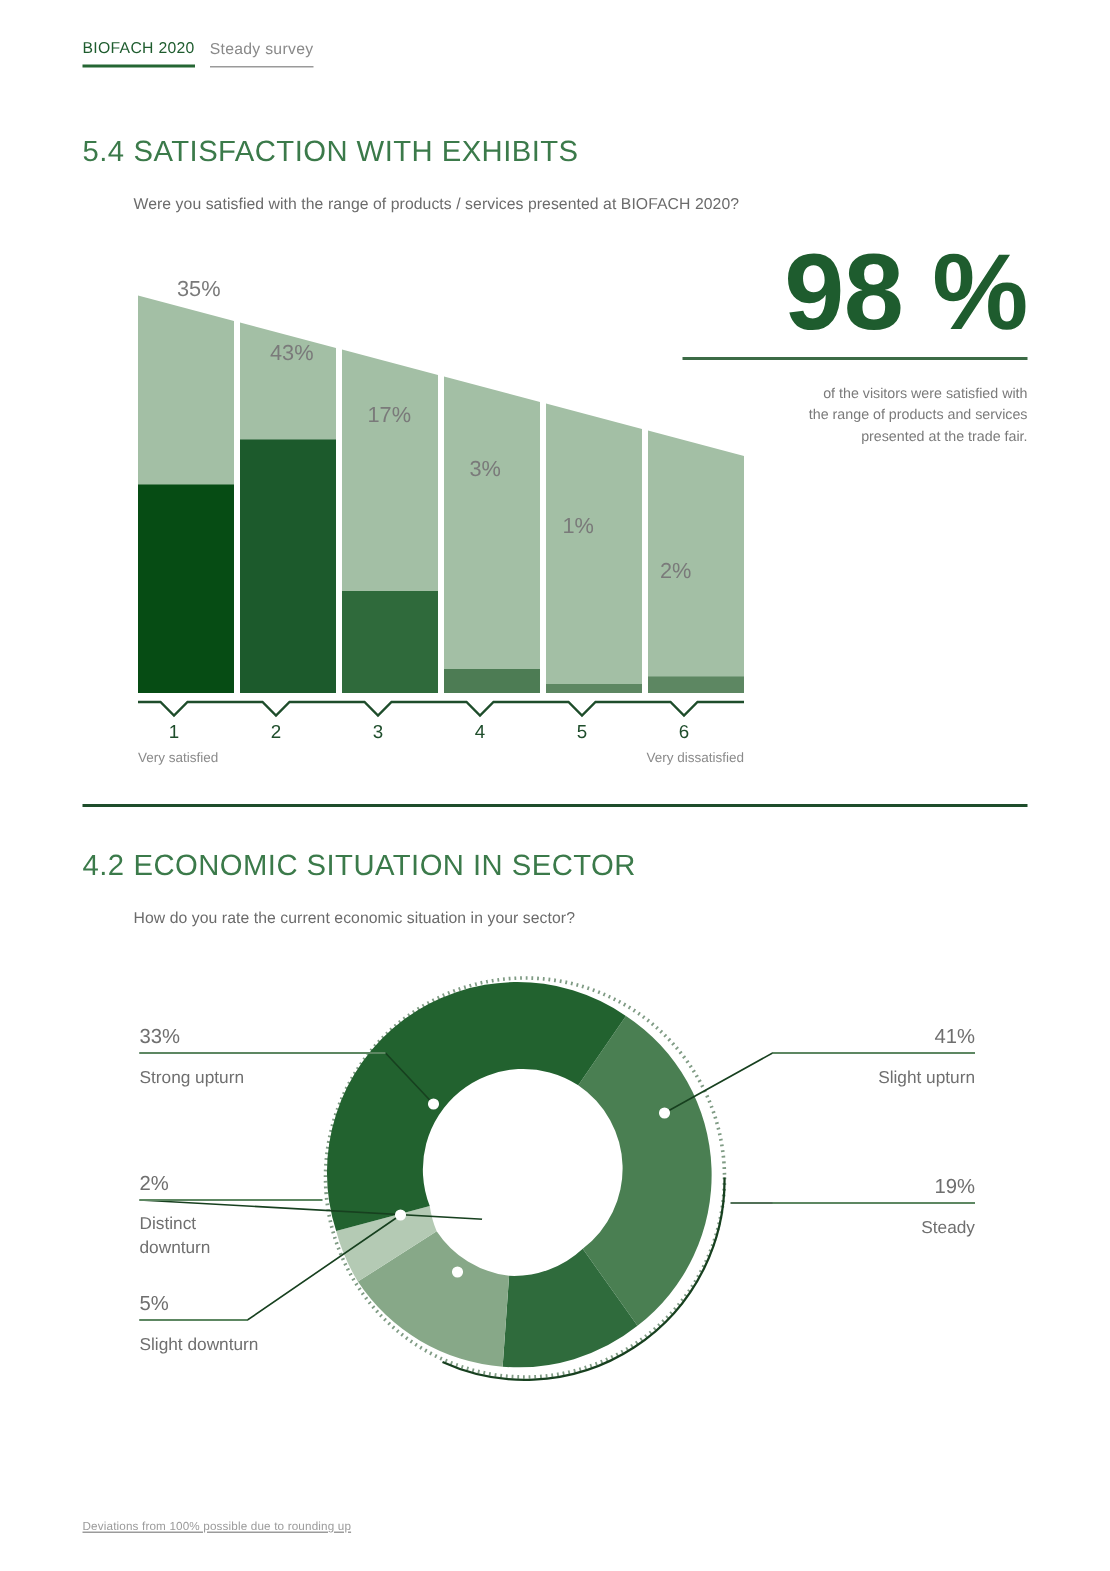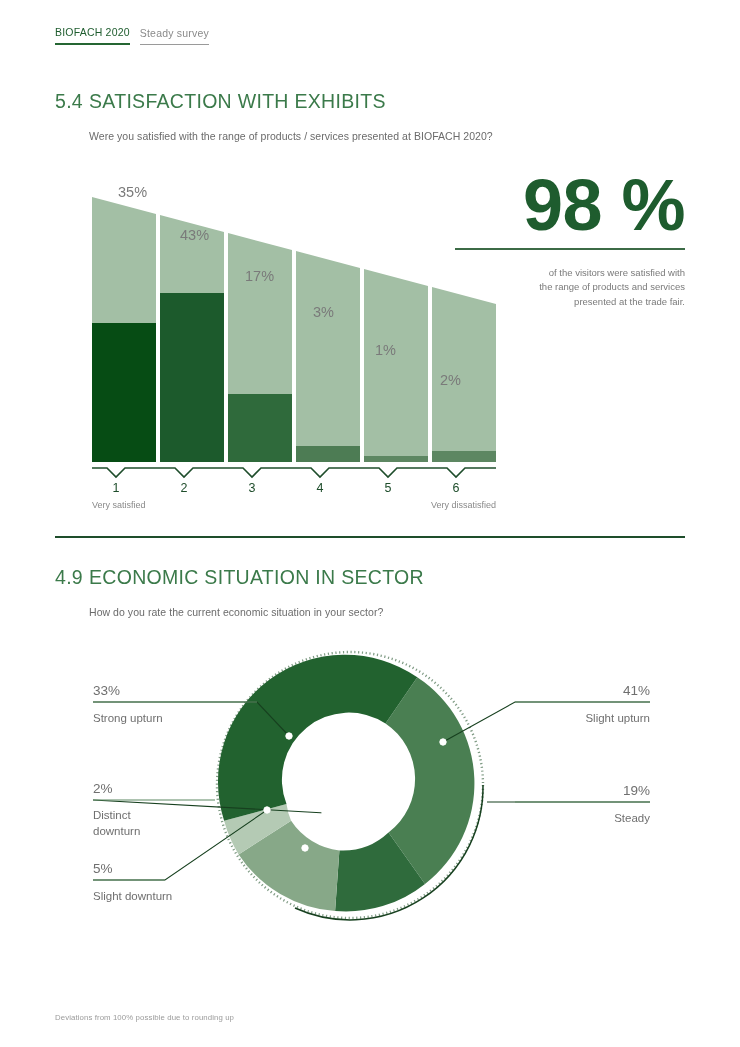--- a/index.html
+++ b/index.html
@@ -79,20 +79,21 @@
   }
 
   
   #footnote {
     position: absolute;
     left: 55px;
     top: 1013px;
     font-size: 7.8px;
     color: #9b9b9b;
     letter-spacing: 0.1px;
+    text-decoration: underline;
   }
 
   
   #barchart {
     position: absolute;
     left: 55px;
     top: 165px;
     width: 450px;
     height: 345px;
   }
@@ -111,21 +112,21 @@
   .axis-end {
     font-size: 9px;
     fill: #8a8a8a;
     font-family: "Liberation Sans", sans-serif;
   }
 
   
   #kpi {
     position: absolute;
     left: 455px;
-    top: 172px;
+    top: 162px;
     width: 230px;
     text-align: right;
   }
   #kpi .big {
     color: #1e5c2e;
     font-size: 72px;
     line-height: 0.92;
     font-weight: 700;
     letter-spacing: -0.5px;
     white-space: nowrap;
@@ -236,21 +237,21 @@
     <div>of the visitors were satisfied with</div>
     <div>the range of products and services</div>
     <div>presented at the trade fair.</div>
   </div>
 </div>
 
 <div id="divider"></div>
 
 <div class="section-head" id="head-55">
   <div class="title-row">
-    <span class="num">4.9</span>
+    <span class="num">4.2</span>
     <span>ECONOMIC SITUATION IN SECTOR</span>
   </div>
   <div class="sub">How do you rate the current economic situation in your sector?</div>
 </div>
 
 <div id="donut">
   <svg width="690" height="300" viewBox="0 0 690 300" xmlns="http://www.w3.org/2000/svg">
 
     <circle cx="325" cy="145" r="133" fill="none" stroke="#7f9b84" stroke-width="2.4" stroke-dasharray="1.2 2.6"></circle>
 

